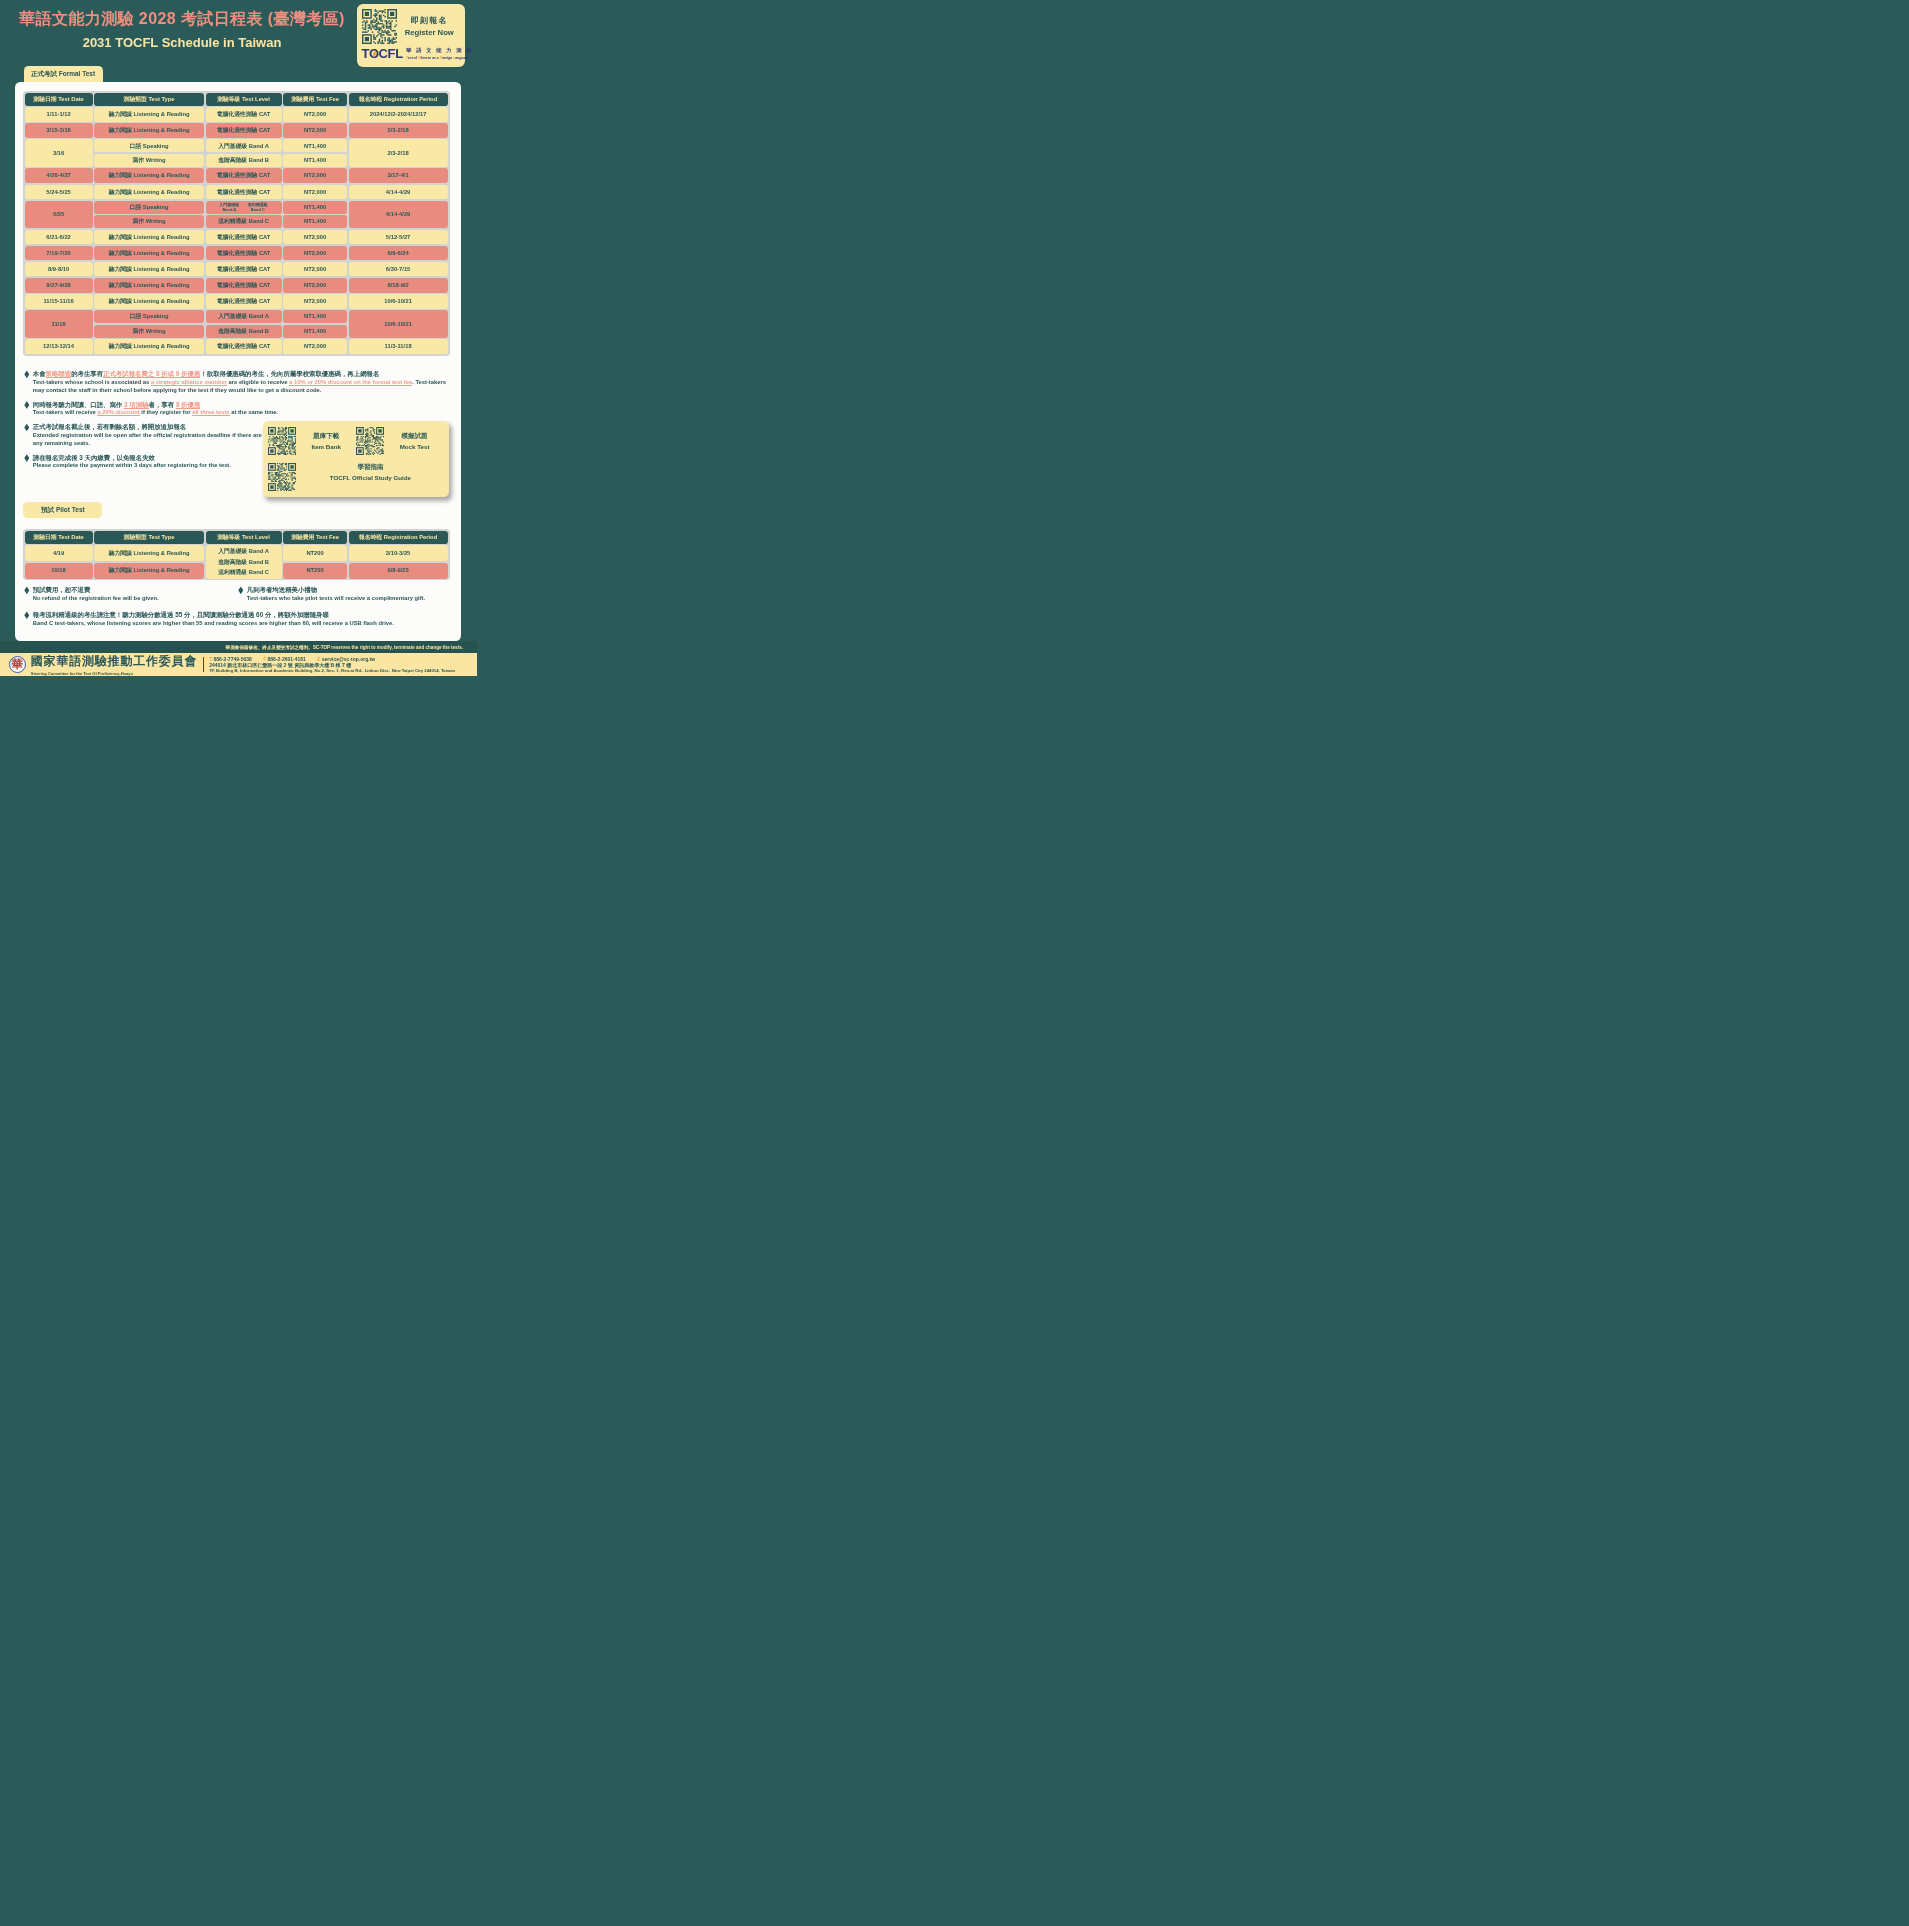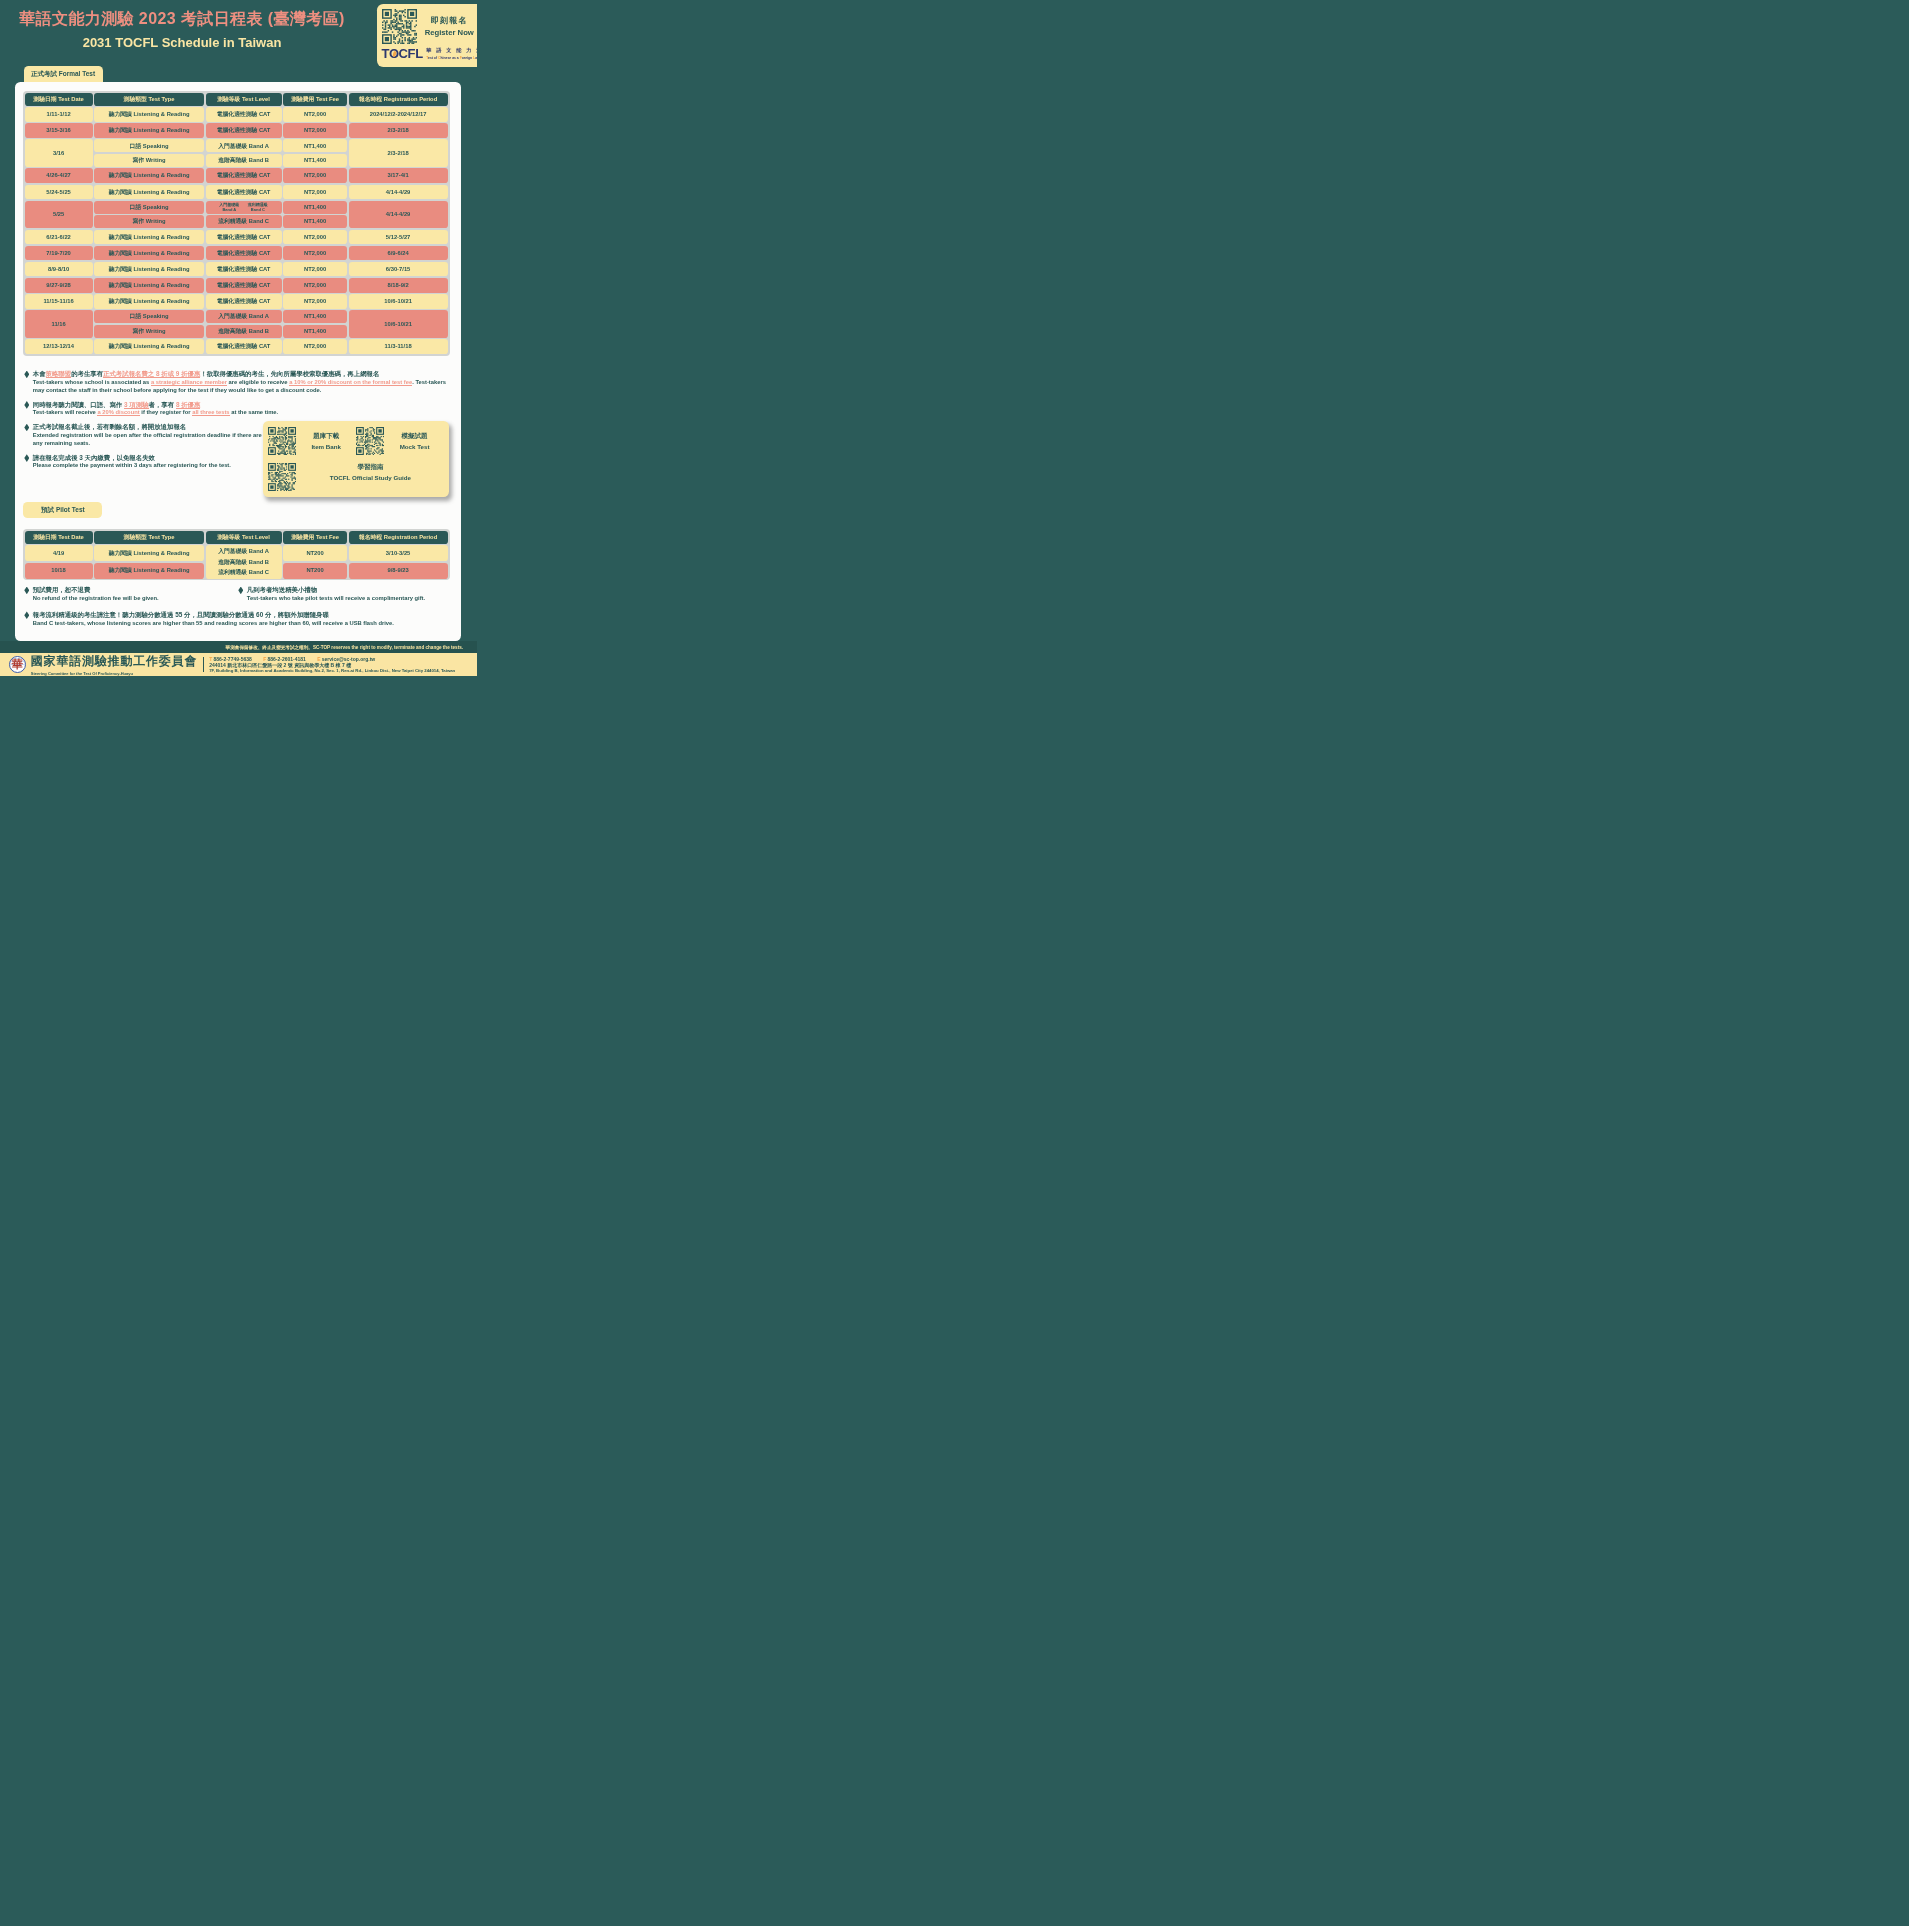--- a/index.html
+++ b/index.html
@@ -2,21 +2,21 @@
 <html style="font-size:6.2px"><head>
 <meta charset="utf-8">
 <style>
   html,body{margin:0;padding:0;background:#2B5B59;}
   body{font-family:"Liberation Sans","DejaVu Sans",sans-serif;font-weight:700;color:#2A5856;}
   #page{position:relative;width:477px;height:676px;background:#2B5B59;overflow:hidden;}
 
   
   .title-zh{position:absolute;left:0;top:9.2px;width:364px;text-align:center;font-size:16px;color:#EE8F80;letter-spacing:0.4px;}
   .title-en{position:absolute;left:0;top:35px;width:364px;text-align:center;font-size:13px;color:#FAE6A4;}
-  .register-box{position:absolute;left:357px;top:3.5px;width:108px;height:63px;background:#FAE8A6;border-radius:6.2px;margin-left:20px;}
+  .register-box{position:absolute;left:357px;top:3.5px;width:108px;height:63px;background:#FAE8A6;border-radius:6.2px;}
   .reg-top{display:flex;align-items:center;padding:5px 3.9px 0 5.4px;}
   .qr{display:block;}
   .qr svg{width:100%;height:100%;display:block;}
   .qr-lg{width:35px;height:35px;flex:0 0 35px;}
   .reg-labels{flex:1;text-align:center;}
   .reg-zh{font-size:8px;letter-spacing:1.2px;}
   .reg-en{font-size:7.7px;margin-top:2.7px;}
   .logo-row{display:flex;align-items:center;padding:3.5px 3.1px 0 4.6px;}
   .wordmark{position:relative;font-size:13px;color:#2D386E;letter-spacing:-0.4px;line-height:1;}
   .island{position:absolute;left:11.2px;top:3.9px;width:3.1px;height:6.2px;background:#F3A448;border-radius:60%;transform:rotate(18deg);}
@@ -77,21 +77,21 @@
   .contact{font-size:5px;line-height:1.25;}
   .olabel{color:#F3A448;margin-right:1.2px;}
   .cpair{margin-right:10px;}
   .cline3{font-size:4.3px;}
 </style>
 </head>
 <body>
 
 <div id="page">
 
-  <div class="title-zh">華語文能力測驗 2023 考試日程表 (臺灣考區)</div>
+  <div class="title-zh">華語文能力測驗 2028 考試日程表 (臺灣考區)</div>
   <div class="title-en">2031 TOCFL Schedule in Taiwan</div>
 
   <div class="register-box">
     <div class="reg-top">
       <div class="qr qr-lg">
           <svg xmlns="http://www.w3.org/2000/svg" viewBox="0 0 25 25">
             <g fill="#2A5856">
               <rect x="9" y="0" width="1.05" height="1.05"></rect>
               <rect x="16" y="0" width="1.05" height="1.05"></rect>
               <rect x="9" y="1" width="1.05" height="1.05"></rect>

